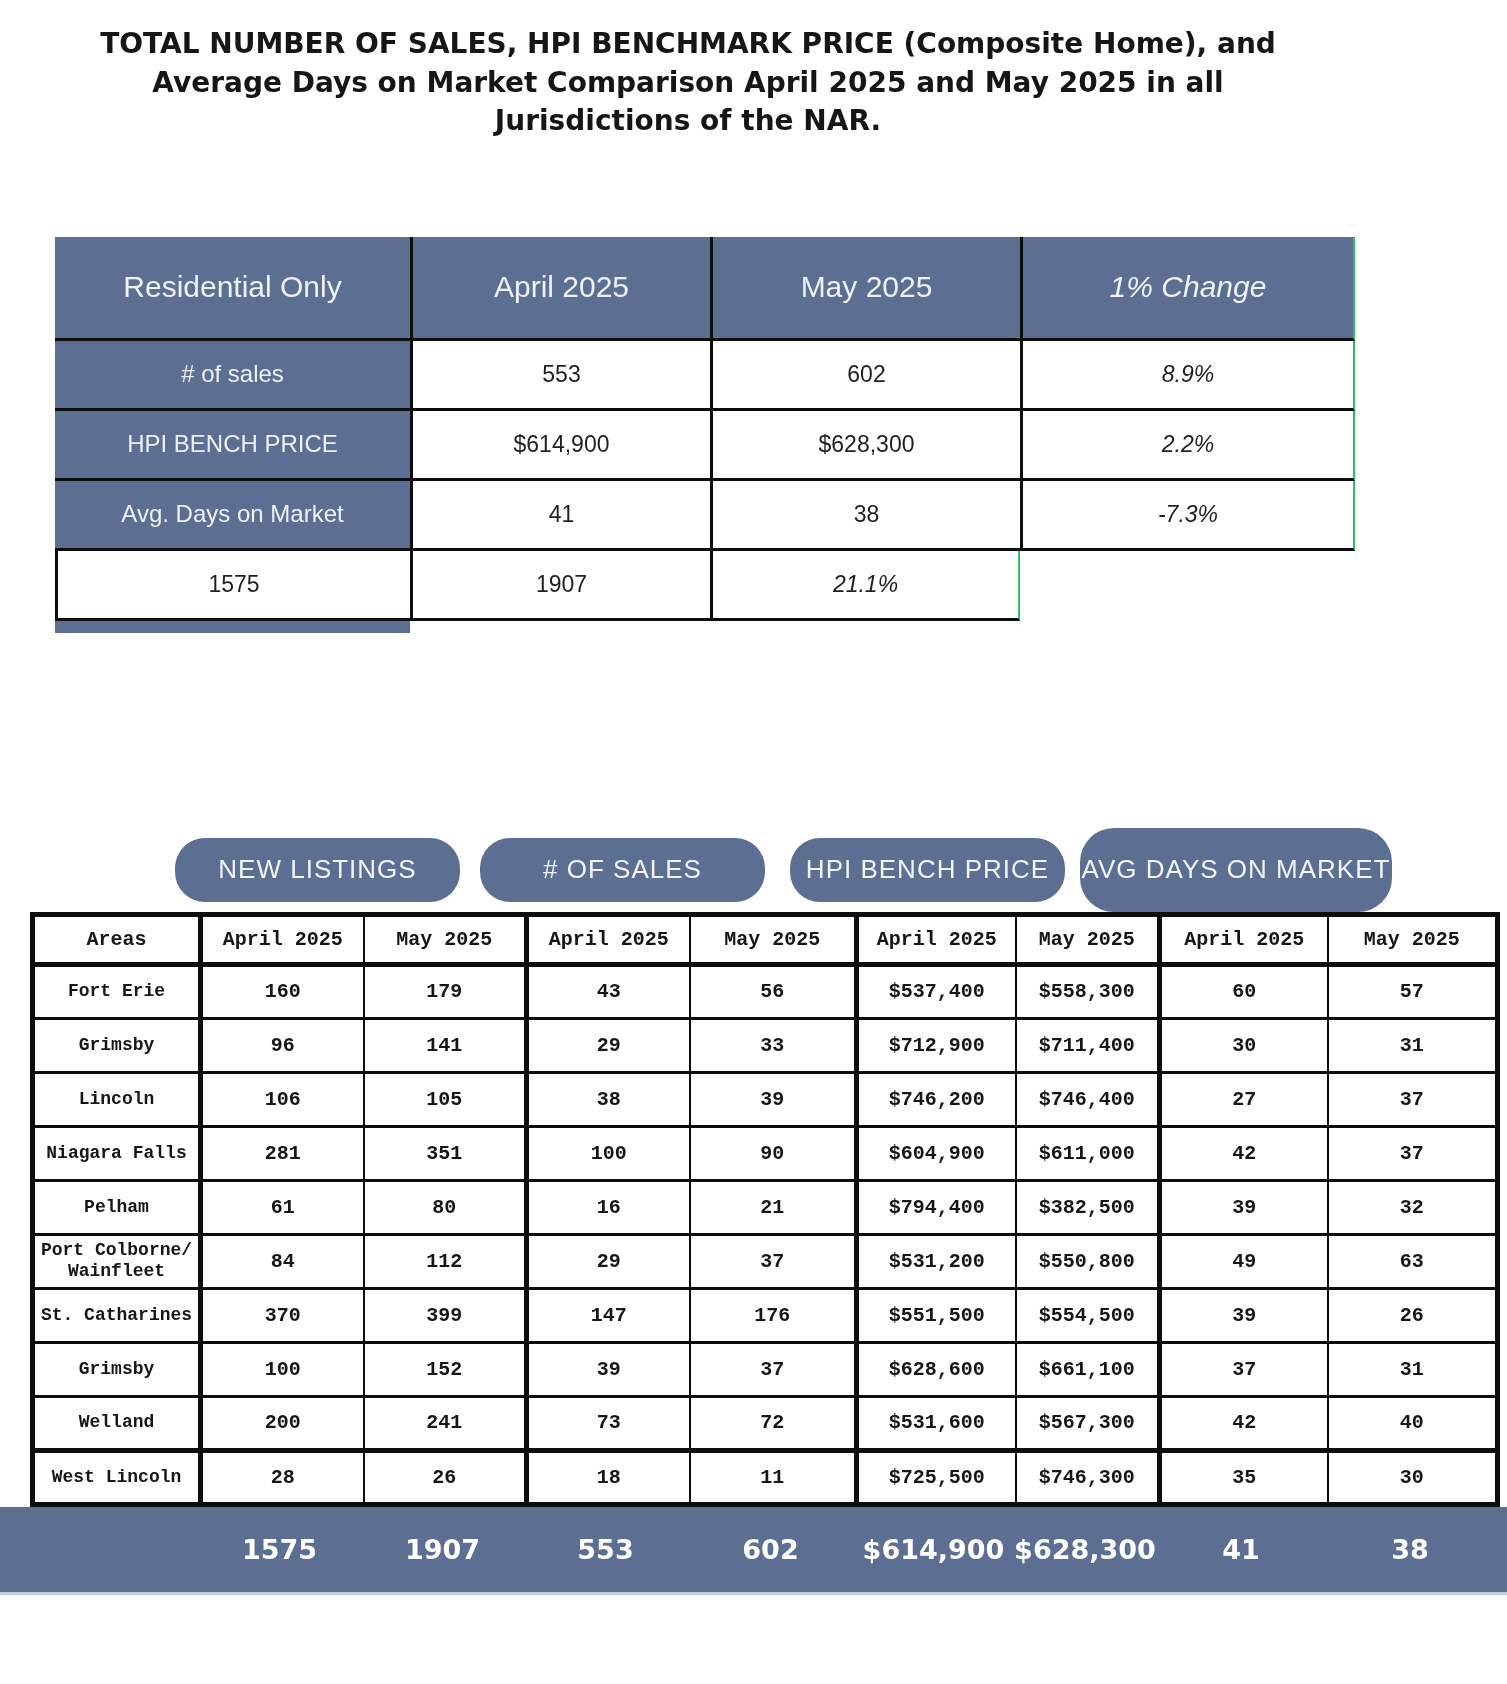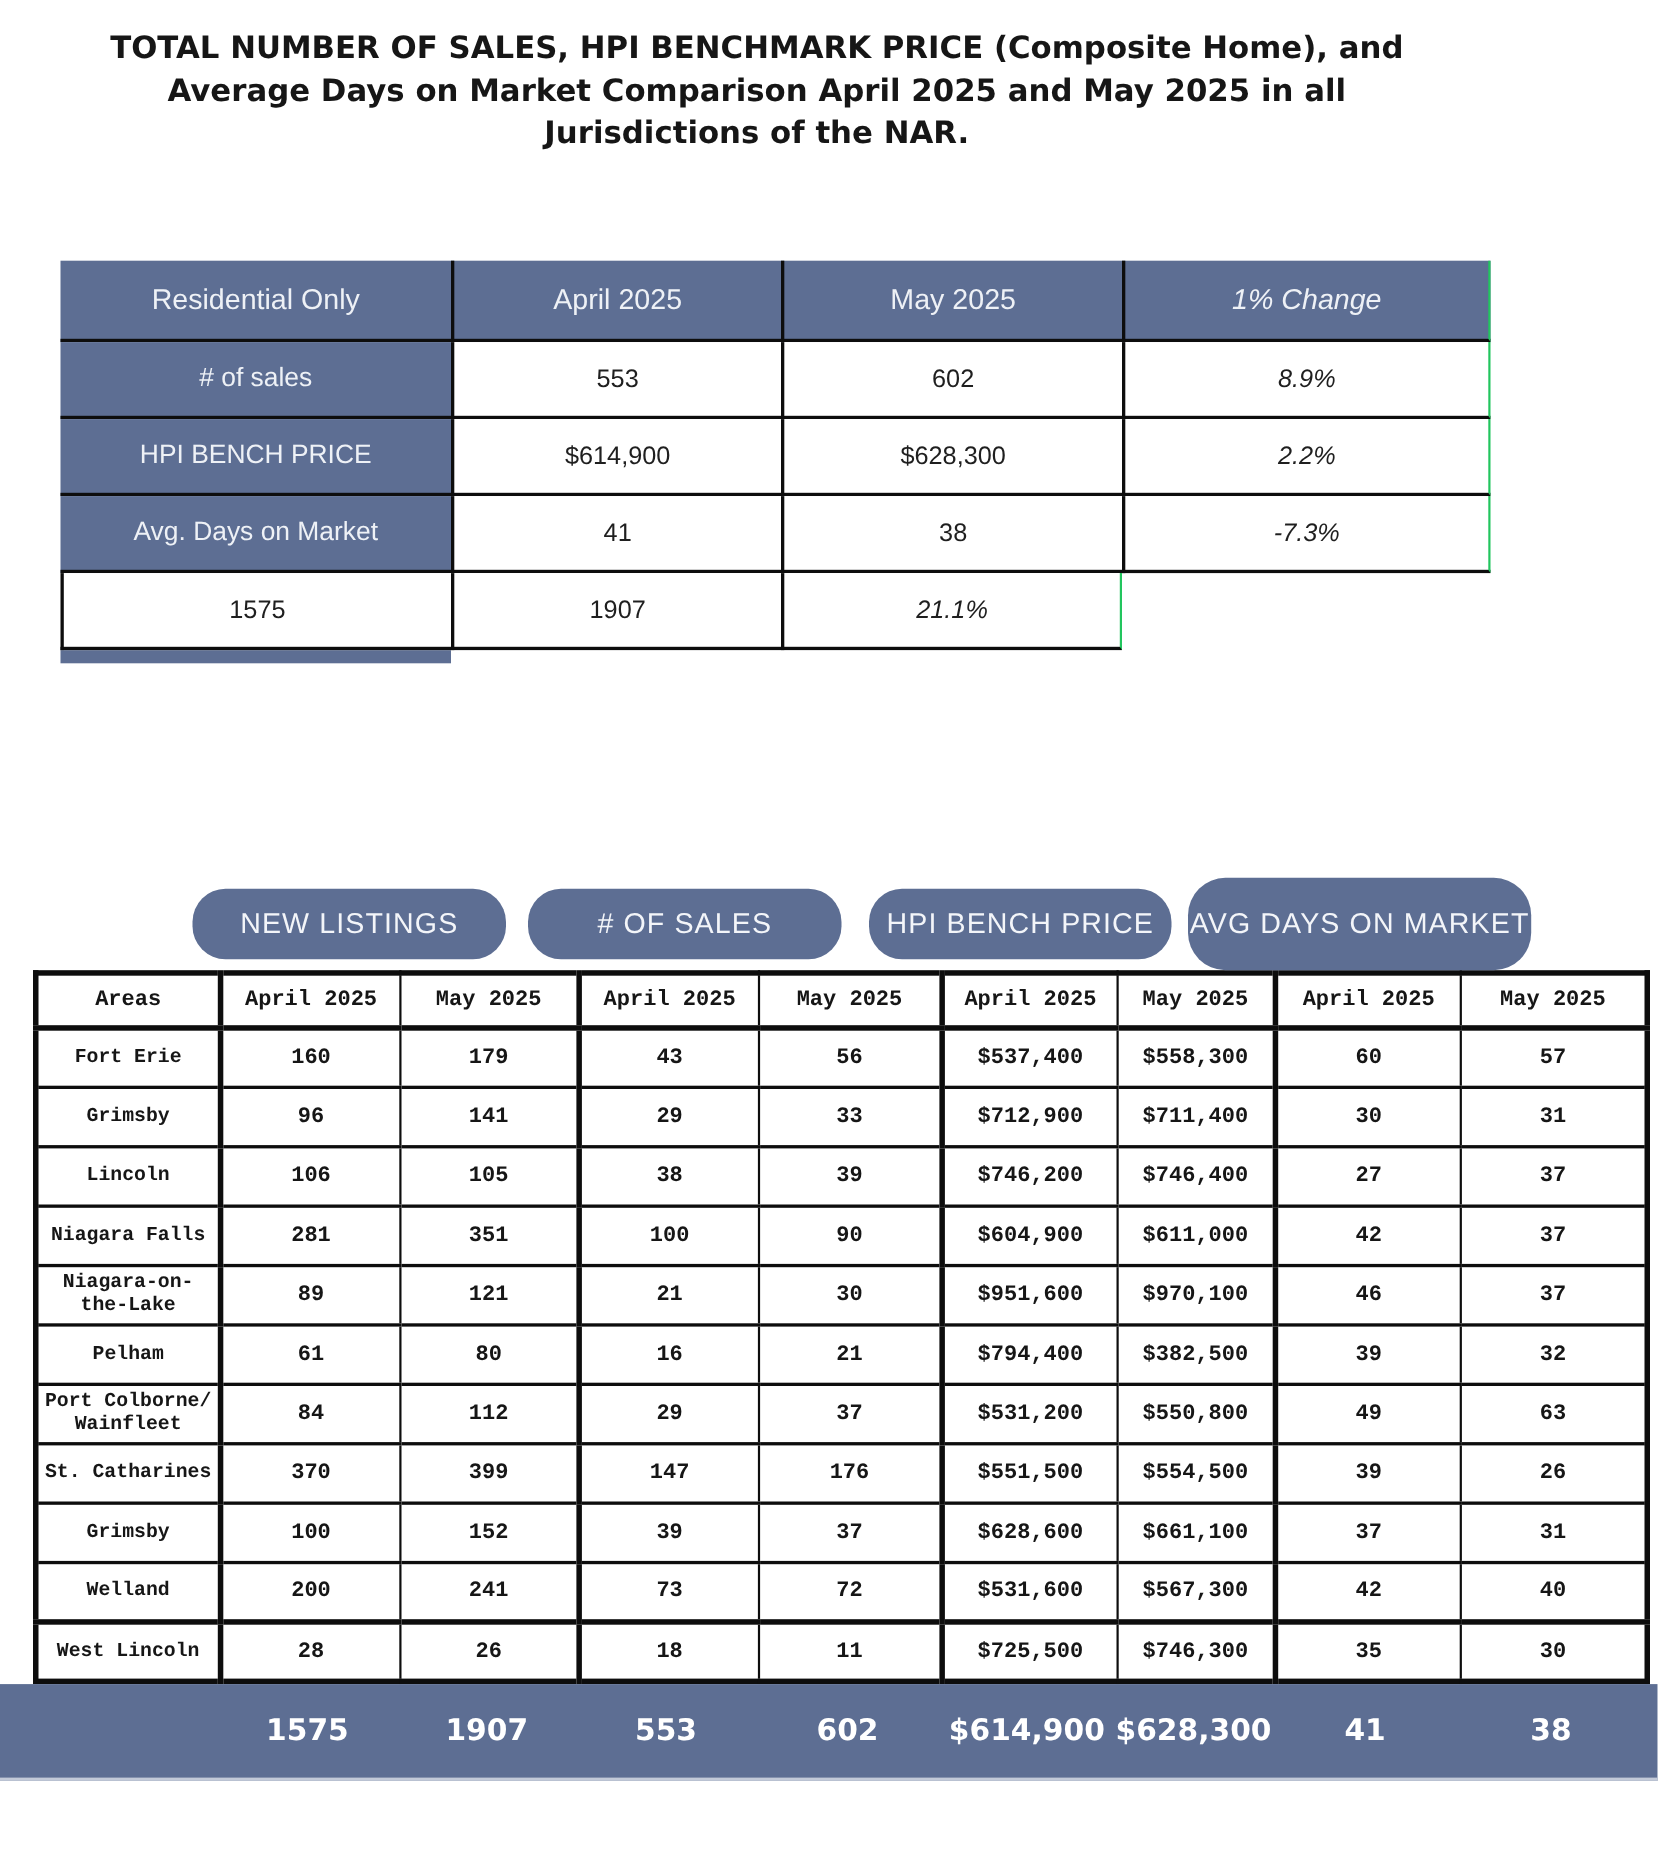--- a/index.html
+++ b/index.html
@@ -19,21 +19,21 @@
     font-family:"DejaVu Sans", sans-serif;font-weight:bold;
     font-size:28px;line-height:1.38;color:#161616;
   }
   
   .summary{
     margin:96px 0 0 55px;width:1300px;
     display:grid;grid-template-columns:355px 300px 310px 335px;
   }
   .s-cell{display:flex;align-items:center;justify-content:center;text-align:center;}
   .s-blue{background:var(--slate);color:#eef1f6;}
-  .s-head{height:74px;font-size:26px;border-bottom:3px solid var(--ink);}
+  .s-head{height:104px;font-size:30px;border-bottom:3px solid var(--ink);}
   .s-label{height:70px;font-size:24px;border-bottom:3px solid var(--ink);}
   .s-val{height:70px;background:#fff;color:#1f1f1f;font-size:23px;border-bottom:3px solid var(--ink);}
   .sc2,.sc3,.sc4{border-left:3px solid var(--ink);}
   .sc4{border-right:2px solid #22c55e;font-style:italic;}
   .no-bb{border-bottom:none;}
   .summary-tail{width:355px;height:12px;background:var(--slate);}
   
   .pills{margin:195px 16px 0 175px;height:84px;display:flex;align-items:center;}
   .pill{
     background:var(--slate);color:#f3f5f9;border-radius:30px;
@@ -180,32 +180,20 @@
       <td class="g-left">281</td>
       <td>351</td>
       <td class="g-left">100</td>
       <td>90</td>
       <td class="g-left">$604,900</td>
       <td>$611,000</td>
       <td class="g-left">42</td>
       <td>37</td>
     </tr>
     <tr>
-      <th>Niagara-on-
-the-Lake</th>
-      <td class="g-left">89</td>
-      <td>121</td>
-      <td class="g-left">21</td>
-      <td>30</td>
-      <td class="g-left">$951,600</td>
-      <td>$970,100</td>
-      <td class="g-left">46</td>
-      <td>37</td>
-    </tr>
-    <tr>
       <th>Pelham</th>
       <td class="g-left">61</td>
       <td>80</td>
       <td class="g-left">16</td>
       <td>21</td>
       <td class="g-left">$794,400</td>
       <td>$382,500</td>
       <td class="g-left">39</td>
       <td>32</td>
     </tr>

